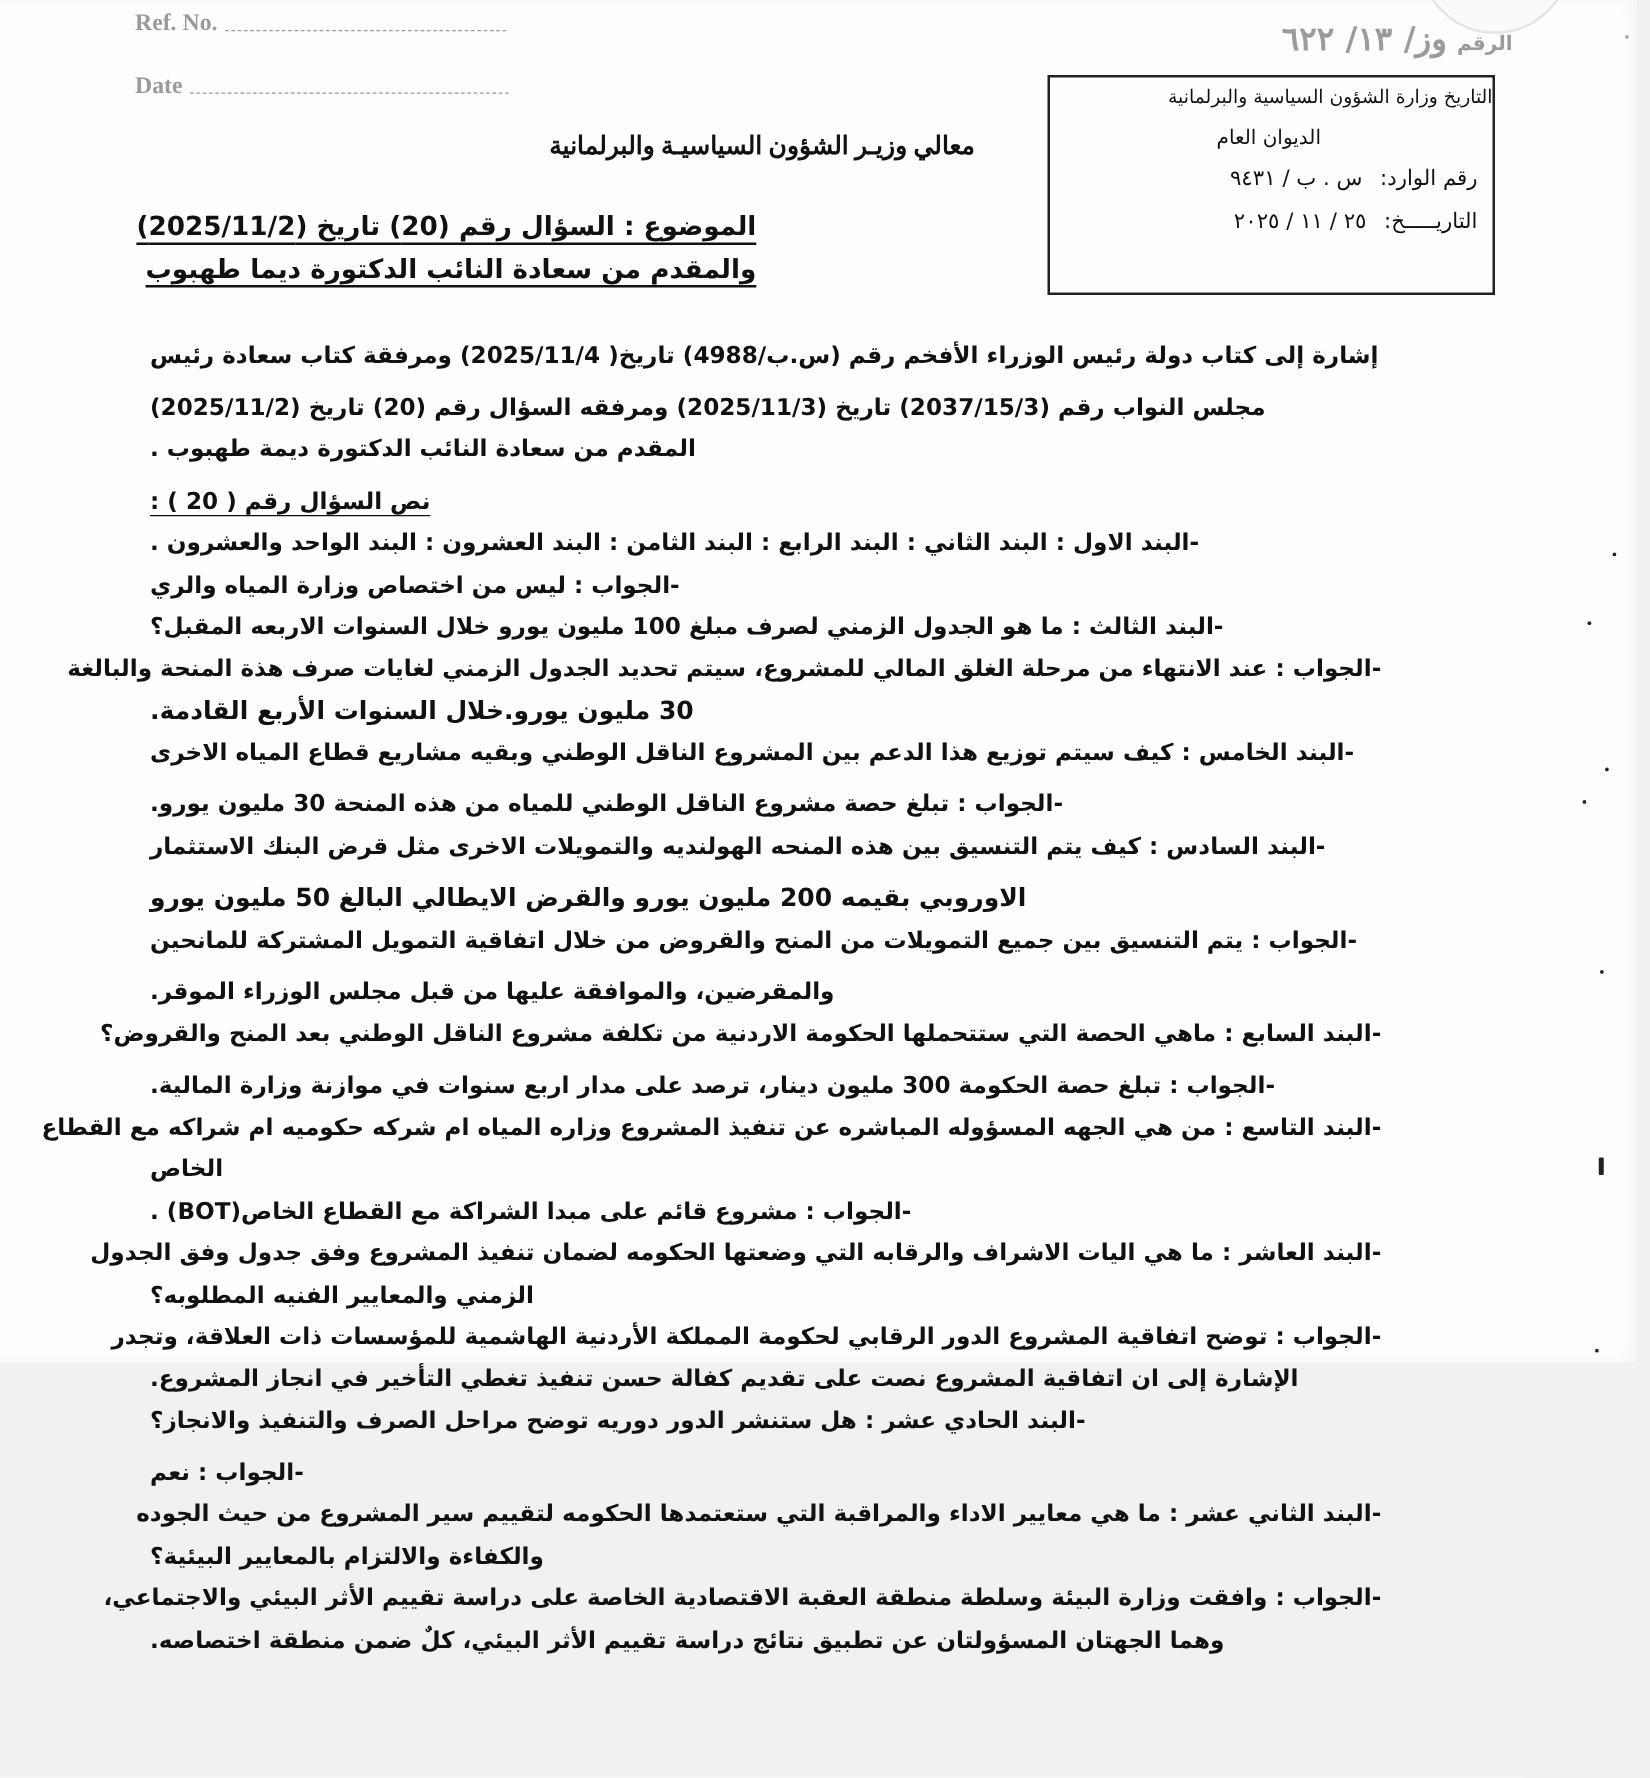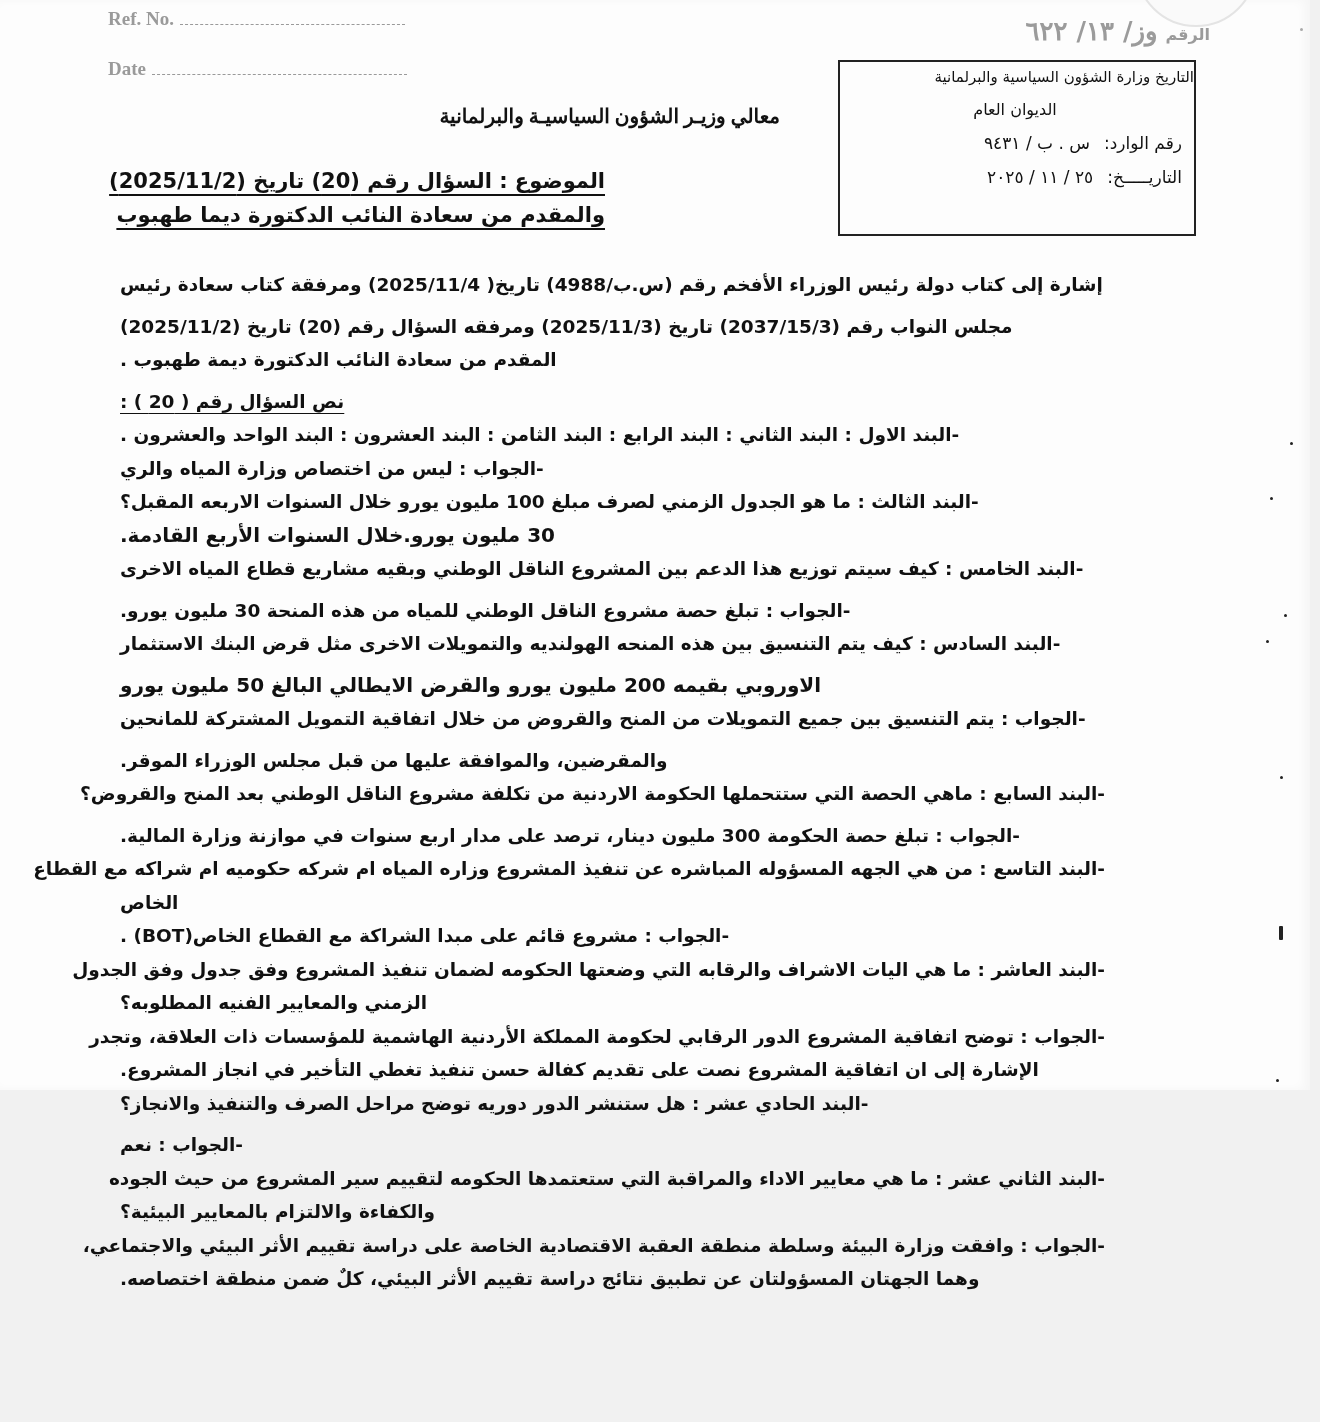--- a/index.html
+++ b/index.html
@@ -116,20 +116,21 @@
   <div class="body">
     <p>إشارة إلى كتاب دولة رئيس الوزراء الأفخم رقم (س.ب/4988) تاريخ( 2025/11/4) ومرفقة كتاب سعادة رئيس</p>
     <div class="gap"></div>
     <p>مجلس النواب رقم (2037/15/3) تاريخ (2025/11/3) ومرفقه السؤال رقم (20) تاريخ (2025/11/2)</p>
     <p>المقدم من سعادة النائب الدكتورة ديمة طهبوب .</p>
     <div class="gap"></div>
     <p class="heading">نص السؤال رقم ( 20 ) :</p>
     <p>-البند الاول : البند الثاني : البند الرابع : البند الثامن : البند العشرون : البند الواحد والعشرون .</p>
     <p>-الجواب : ليس من اختصاص وزارة المياه والري</p>
     <p>-البند الثالث : ما هو الجدول الزمني لصرف مبلغ 100 مليون يورو خلال السنوات الاربعه المقبل؟</p>
+    <p>-الجواب : عند الانتهاء من مرحلة الغلق المالي للمشروع، سيتم تحديد الجدول الزمني لغايات صرف هذة المنحة والبالغة</p>
     <p class="big">30 مليون يورو.خلال السنوات الأربع القادمة.</p>
     <p>-البند الخامس : كيف سيتم توزيع هذا الدعم بين المشروع الناقل الوطني وبقيه مشاريع قطاع المياه الاخرى</p>
     <div class="gap"></div>
     <p>-الجواب : تبلغ حصة مشروع الناقل الوطني للمياه من هذه المنحة 30 مليون يورو.</p>
     <p>-البند السادس : كيف يتم التنسيق بين هذه المنحه الهولنديه والتمويلات الاخرى مثل قرض البنك الاستثمار</p>
     <div class="gap"></div>
     <p class="big">الاوروبي بقيمه 200 مليون يورو والقرض الايطالي البالغ 50 مليون يورو</p>
     <p>-الجواب : يتم التنسيق بين جميع التمويلات من المنح والقروض من خلال اتفاقية التمويل المشتركة للمانحين</p>
     <div class="gap"></div>
     <p>والمقرضين، والموافقة عليها من قبل مجلس الوزراء الموقر.</p>

